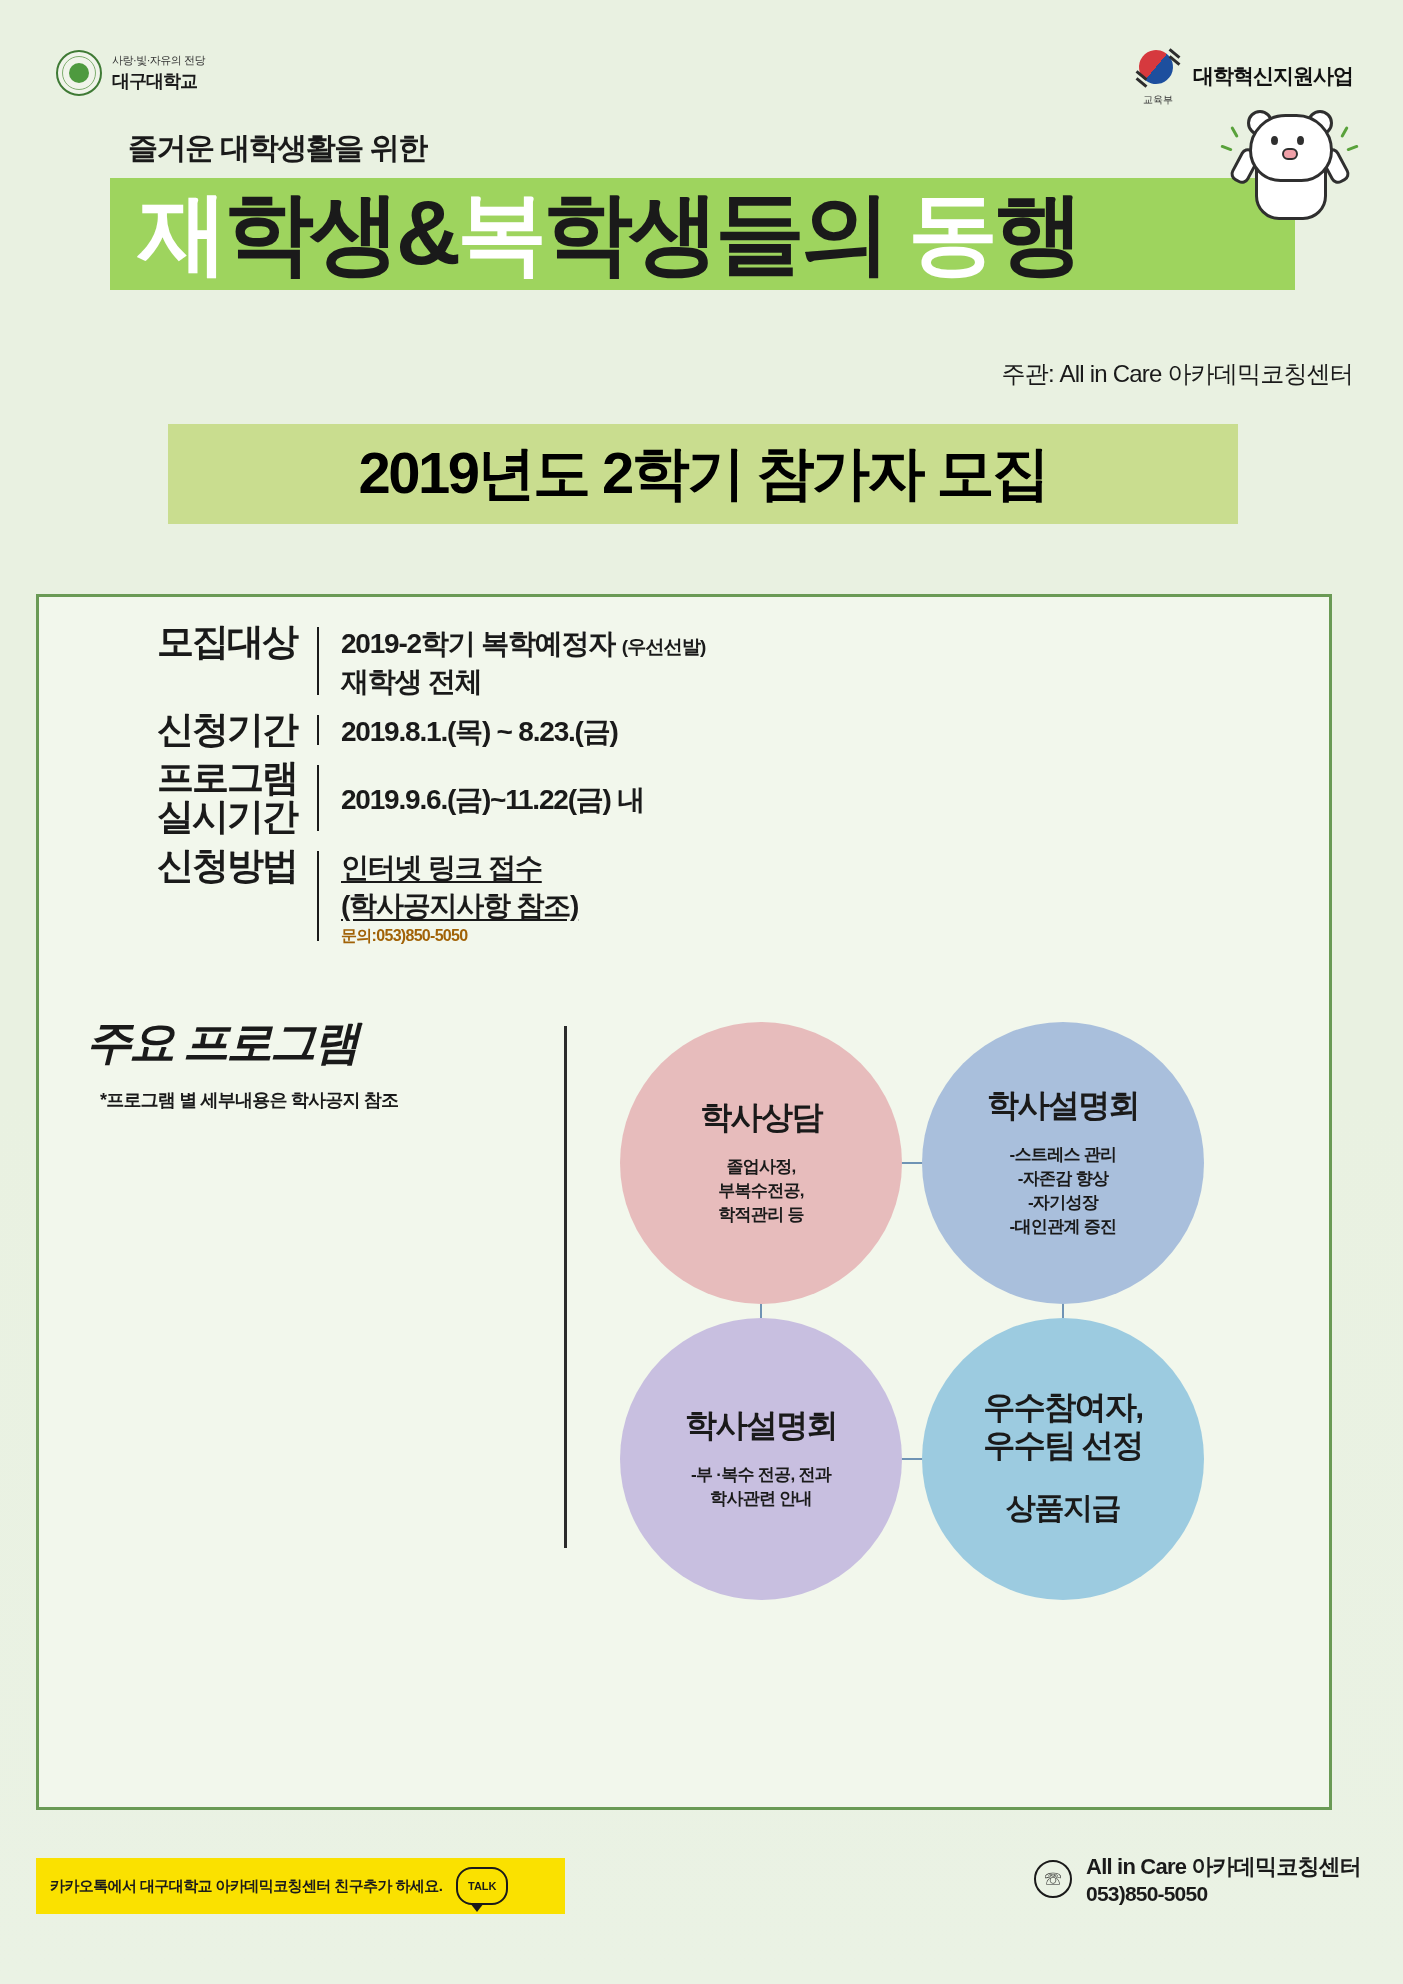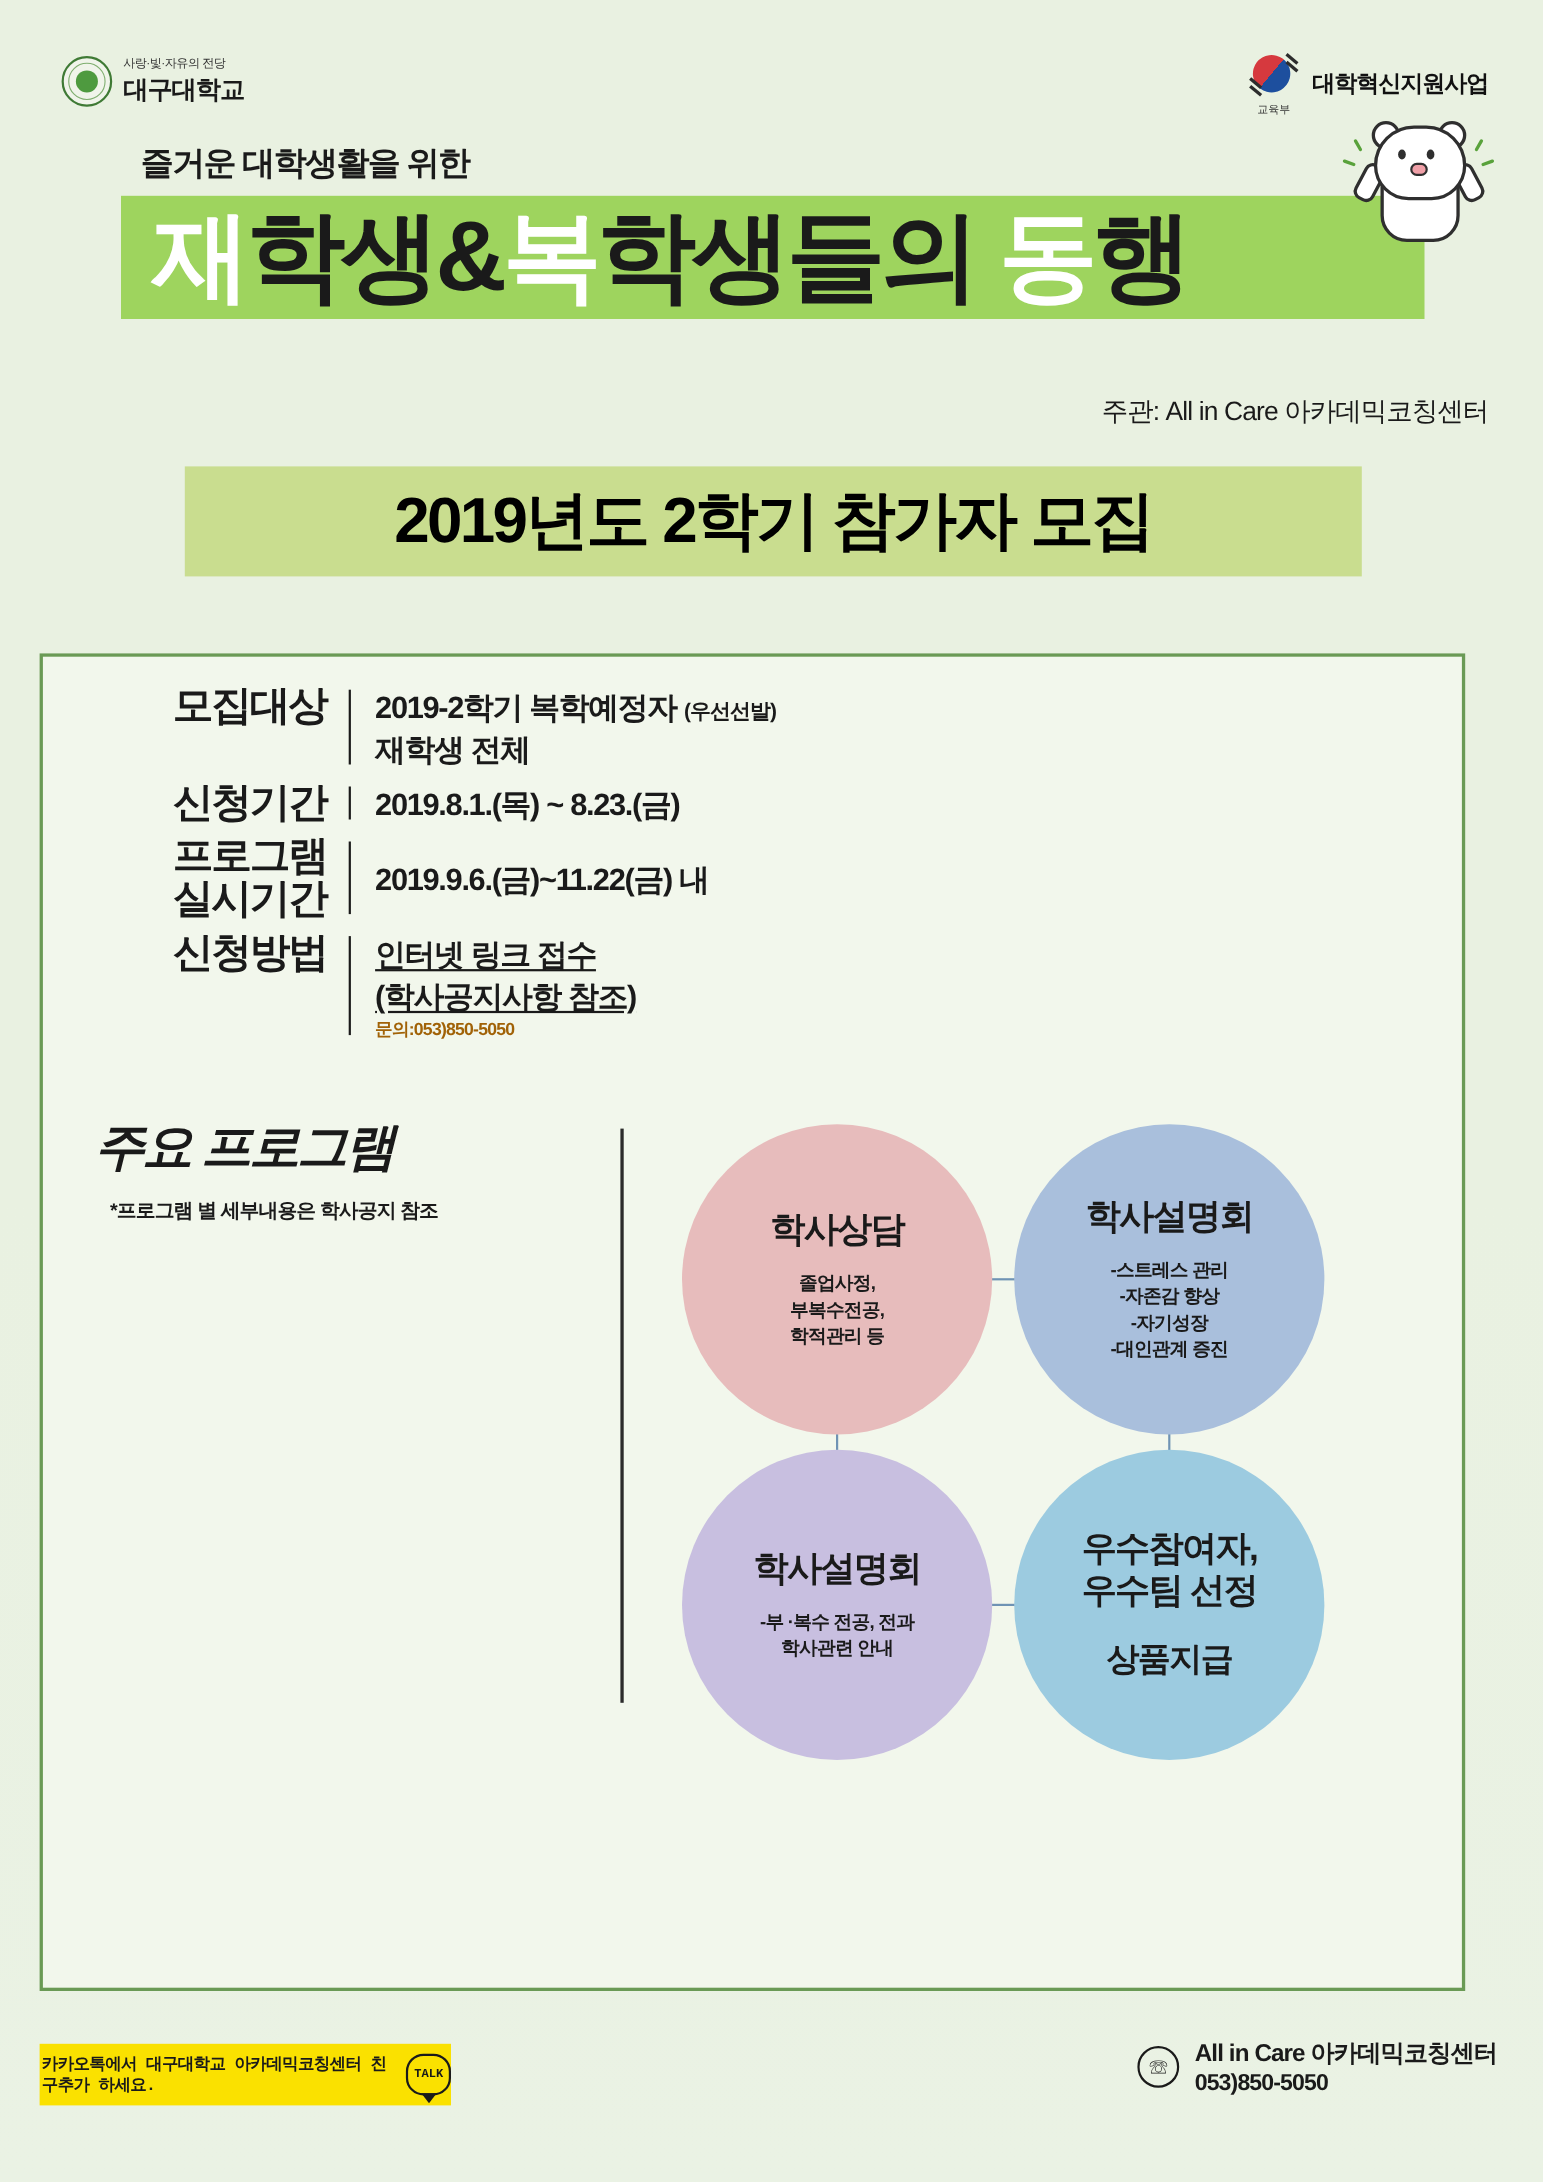--- a/index.html
+++ b/index.html
@@ -56,21 +56,21 @@
     border: 1px solid #7fae6f;
     border-radius: 50%;
   }
   .univ-text .slogan {
     font-size: 11px;
     color: #333;
     letter-spacing: -0.5px;
     margin-bottom: 1px;
   }
   .univ-text .name {
-    font-size: 23px;
+    font-size: 18px;
     font-weight: bold;
     color: #1a1a1a;
     letter-spacing: -1px;
   }
 
   .gov-logo {
     position: absolute;
     right: 50px;
     top: 0px;
     display: flex;
@@ -402,28 +402,27 @@
   .h-conn-1 { left: 296px; top: 152px; width: 32px; height: 2px; }
   .h-conn-2 { left: 296px; top: 448px; width: 32px; height: 2px; }
   .v-conn-1 { left: 160px; top: 288px; width: 2px; height: 26px; }
   .v-conn-2 { left: 462px; top: 288px; width: 2px; height: 26px; }
 
   
   .kakao-box {
     position: absolute;
     left: 36px;
     top: 1858px;
-    width: 374px;
+    width: 529px;
     height: 56px;
     background: #fae100;
     display: flex;
     align-items: center;
-    padding-left: 2px;
+    padding-left: 14px;
     box-sizing: border-box;
-    font-family: Liberation Mono, monospace;
   }
   .kakao-box .kk-text {
     font-size: 15px;
     font-weight: bold;
     color: #1a1a1a;
     letter-spacing: -0.6px;
   }
   .kakao-bubble {
     margin-left: 14px;
     width: 48px; height: 34px;

